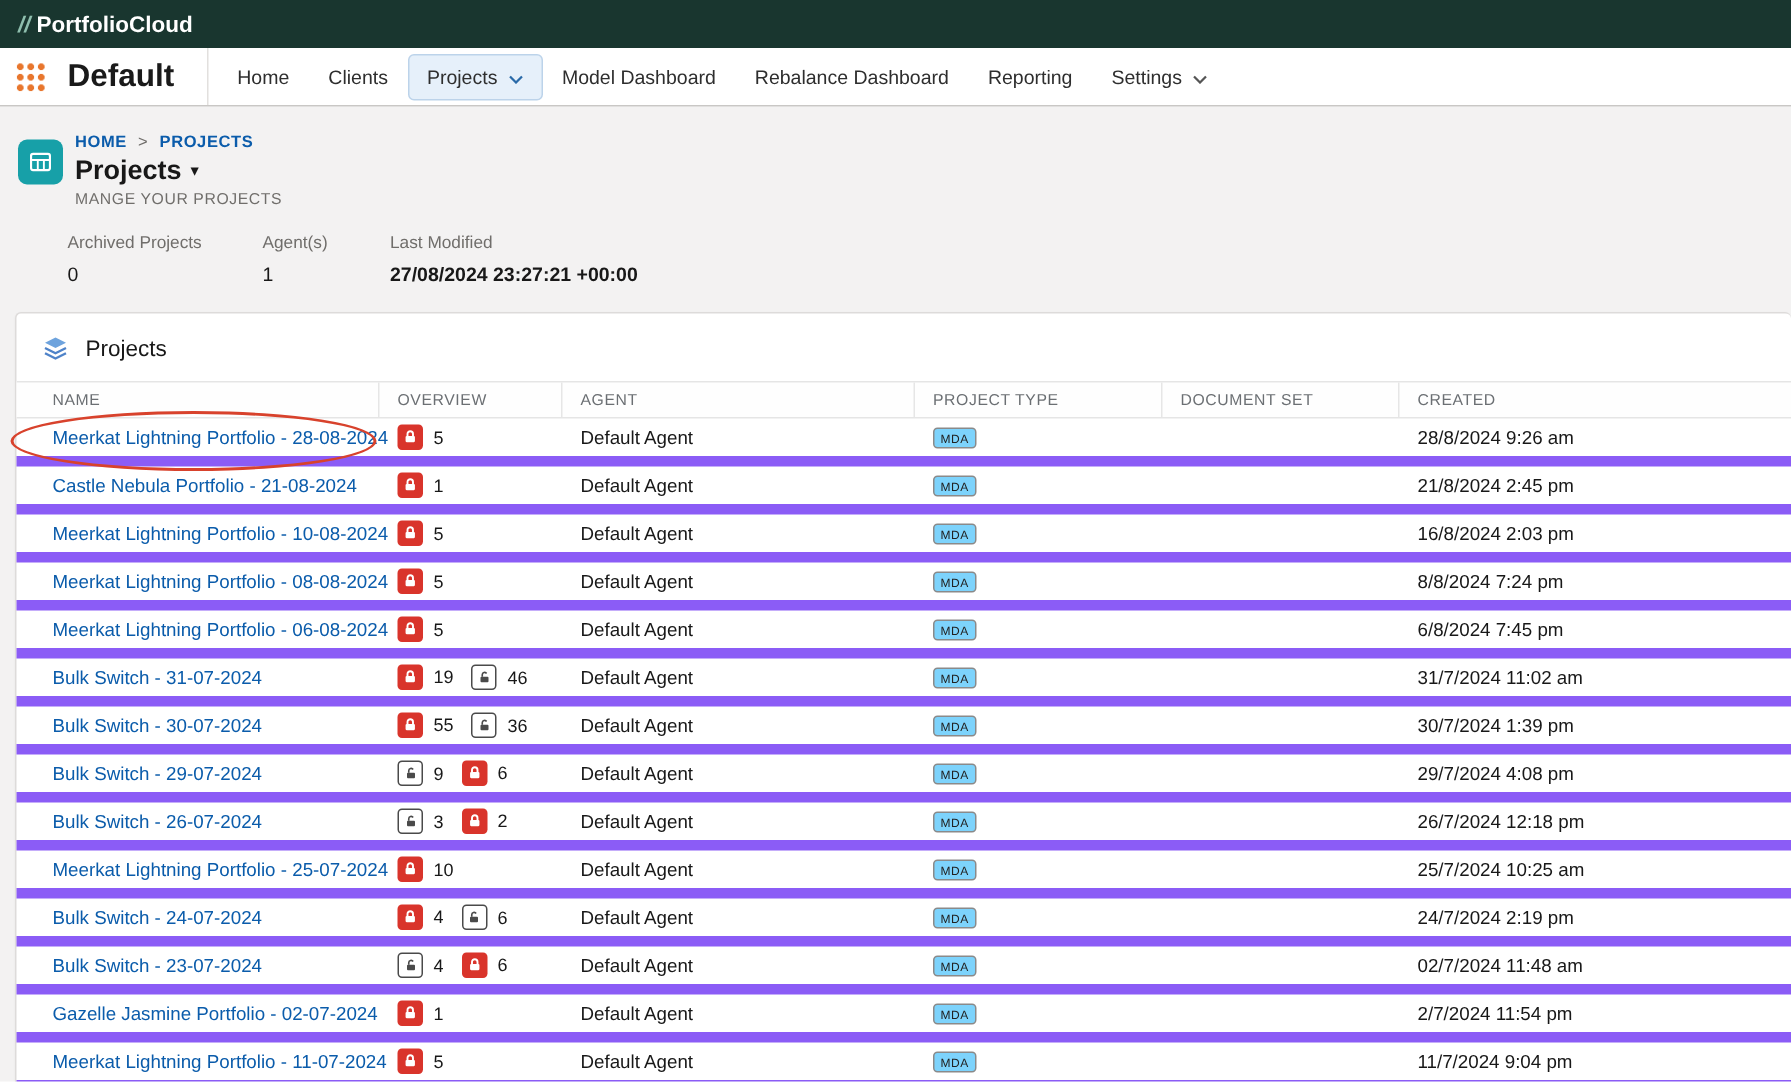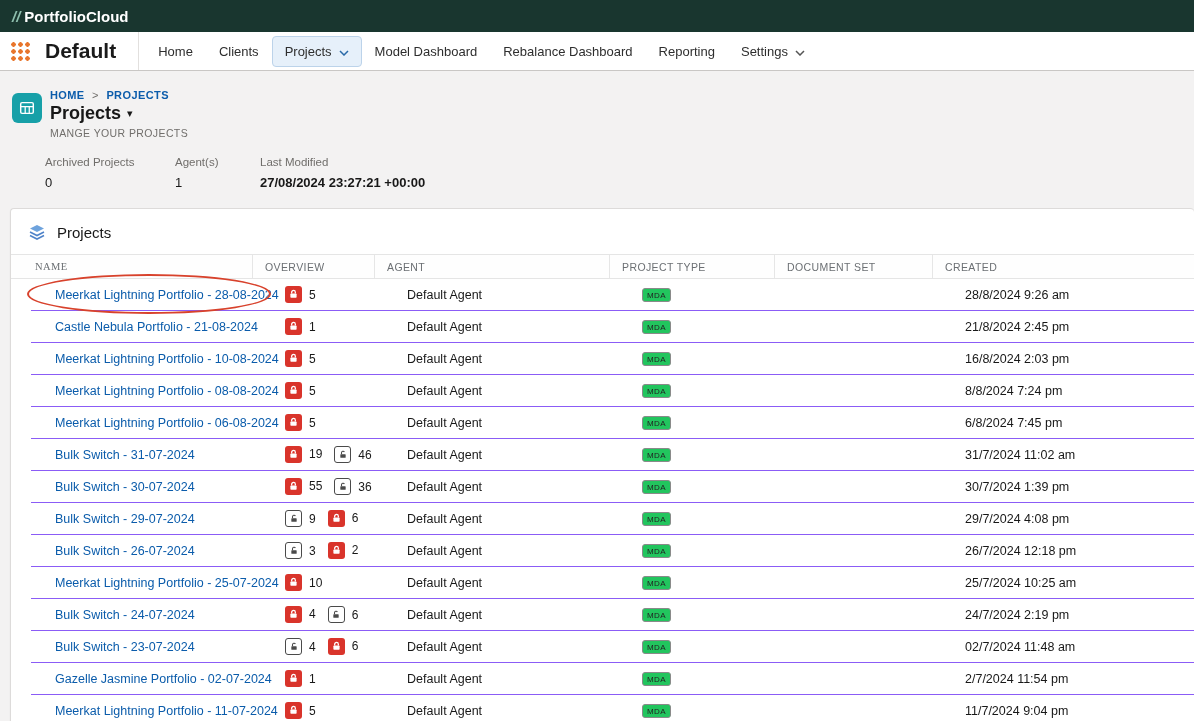--- a/index.html
+++ b/index.html
@@ -42,33 +42,33 @@
 
   
   .card { margin-left: 10px; background: #fff; border: 1px solid #dddbda; border-right: none; border-bottom: none; border-radius: 4px 4px 0 0; min-height: 520px; box-shadow: 0 1px 2px rgba(0,0,0,.05); }
   .card-header { display: flex; align-items: center; gap: 10px; padding: 13px 16px 12px; }
   .card-icon { width: 20px; height: 20px; display: inline-flex; }
   .card-title { font-size: 15px; color: #181818; }
 
   .grid-cols { display: grid; grid-template-columns: 242px 122px 235px 165px 158px 1fr; }
   .thead { border-top: 1px solid #e5e5e5; border-bottom: 1px solid #e5e5e5; height: 25px; background: #fefefe; }
   .thead .hcell { font-size: 10.5px; color: #6b6f73; letter-spacing: .4px; padding-left: 12px; display: flex; align-items: center; border-right: 1px solid #e6e6e6; height: 100%; cursor: pointer; }
-  .thead .hcell:first-child { padding-left: 24px; font-family: Liberation Serif, serif; }
+  .thead .hcell:first-child { padding-left: 24px; }
   .thead .hcell:last-child { border-right: none; }
 
-  .trow { height: 32px; align-items: center; border-bottom: 1px solid #8b5cf6; position: relative; margin-left: 20px; }
+  .trow { height: 32px; align-items: center; border-bottom: 7px solid #8b5cf6; position: relative; }
   .cell { padding-left: 12px; font-size: 12.5px; color: #181818; white-space: nowrap; overflow: visible; }
   .cell.name { padding-left: 24px; }
   .cell.name a { color: #0b5cab; font-size: 12.5px; }
   .badge-wrap { display: inline-flex; align-items: center; gap: 7px; margin-right: 12px; }
   .badge { width: 17px; height: 17px; border-radius: 3px; display: inline-flex; align-items: center; justify-content: center; flex: none; }
   .badge.red { background: #d9342b; }
   .badge.gray { background: #fff; border: 1.6px solid #4a4a4a; }
   .badge-count { font-size: 12px; color: #181818; }
-  .chip { display: inline-block; border: 1px solid #8a8a8a; border-radius: 3px; padding: 2px 4px 1px; font-size: 8px; color: #222; letter-spacing: .4px; background: #22c55e; }
+  .chip { display: inline-block; border: 1px solid #8a8a8a; border-radius: 3px; padding: 2px 4px 1px; font-size: 8px; color: #222; letter-spacing: .4px; background: #7dd3fc; }
 
   .annotation { position: absolute; left: -4px; top: -5px; width: 244px; height: 40px; border: 2.5px solid #d8422c; border-radius: 50%; pointer-events: none; z-index: 5; }
 </style>
 </head>
 <body>
 
 <div class="topbar">
   <a class="logo">
     <span class="logo-slashes">//</span>
     <span>PortfolioCloud</span>

